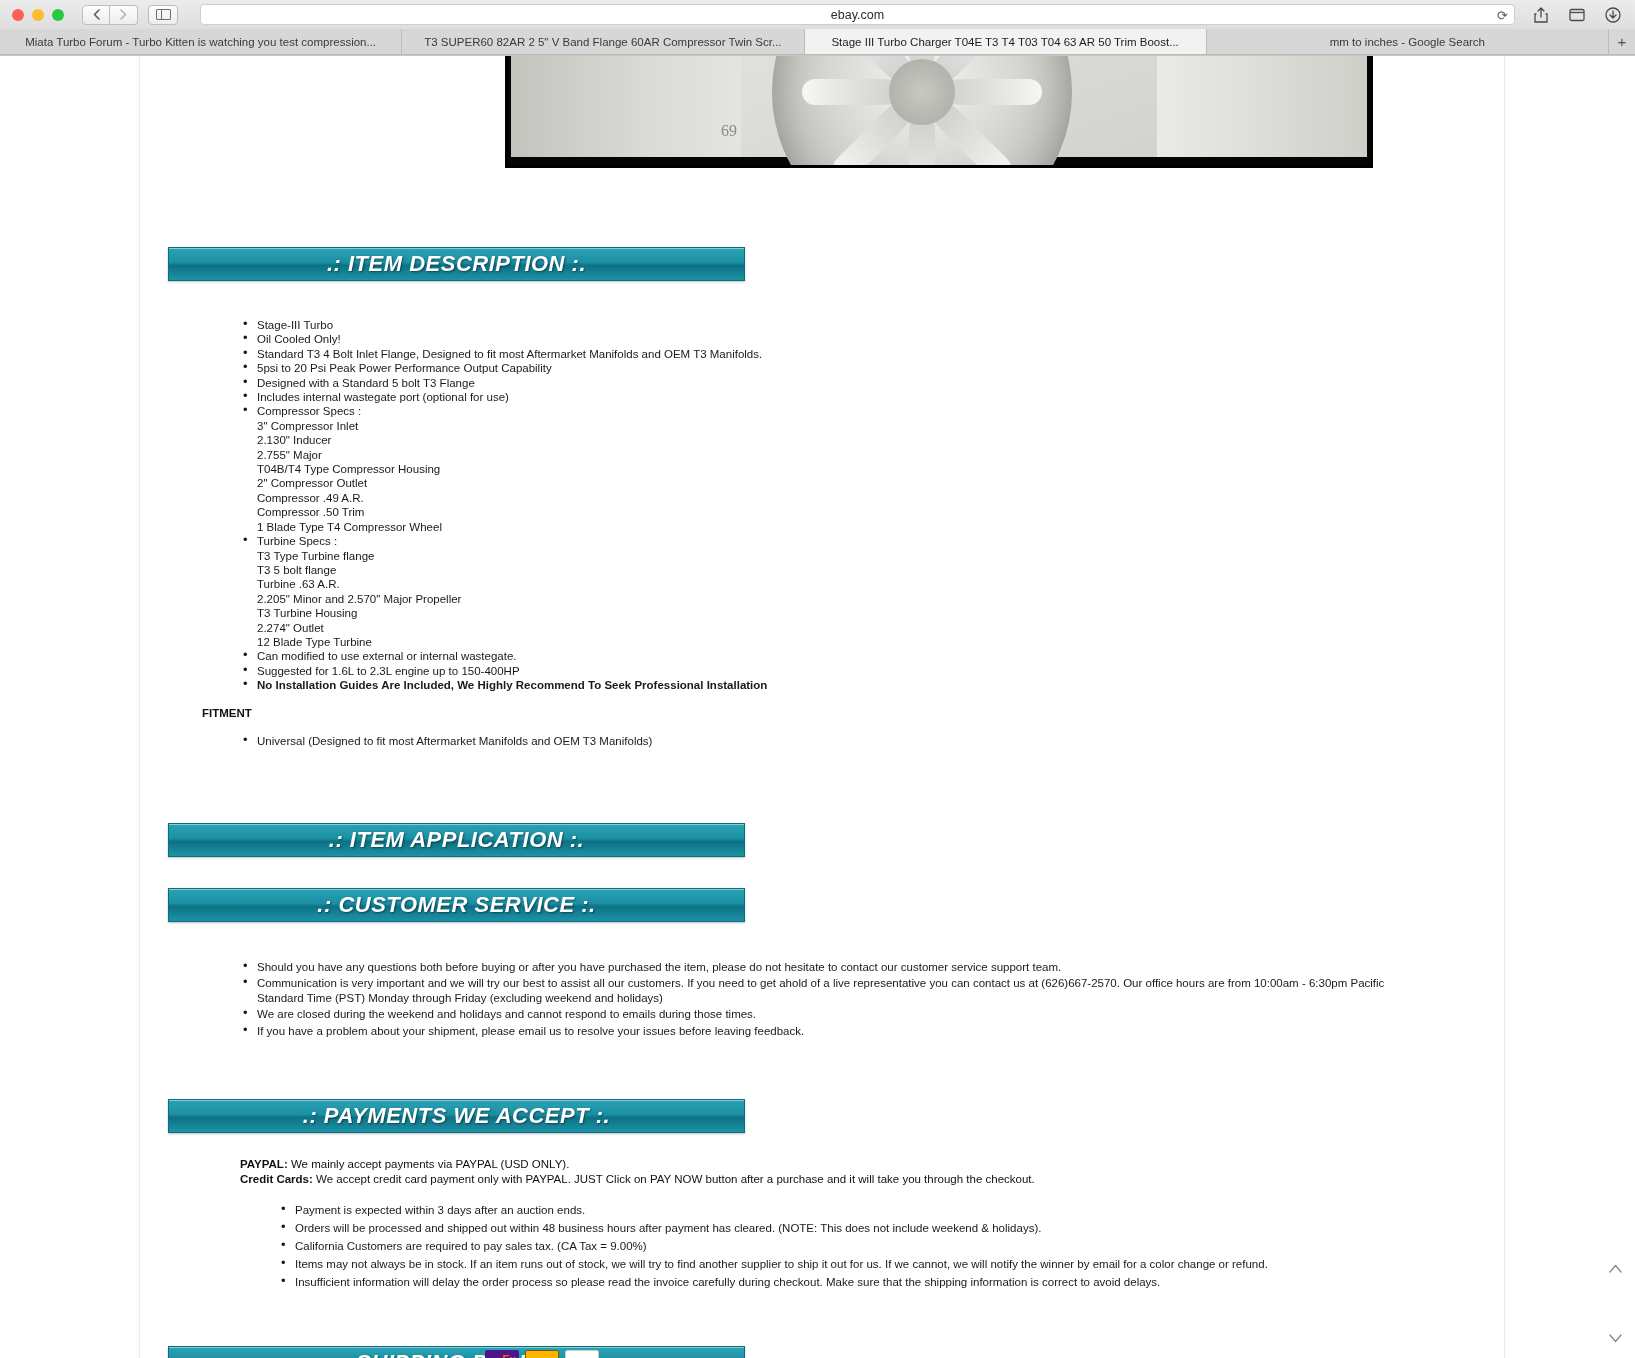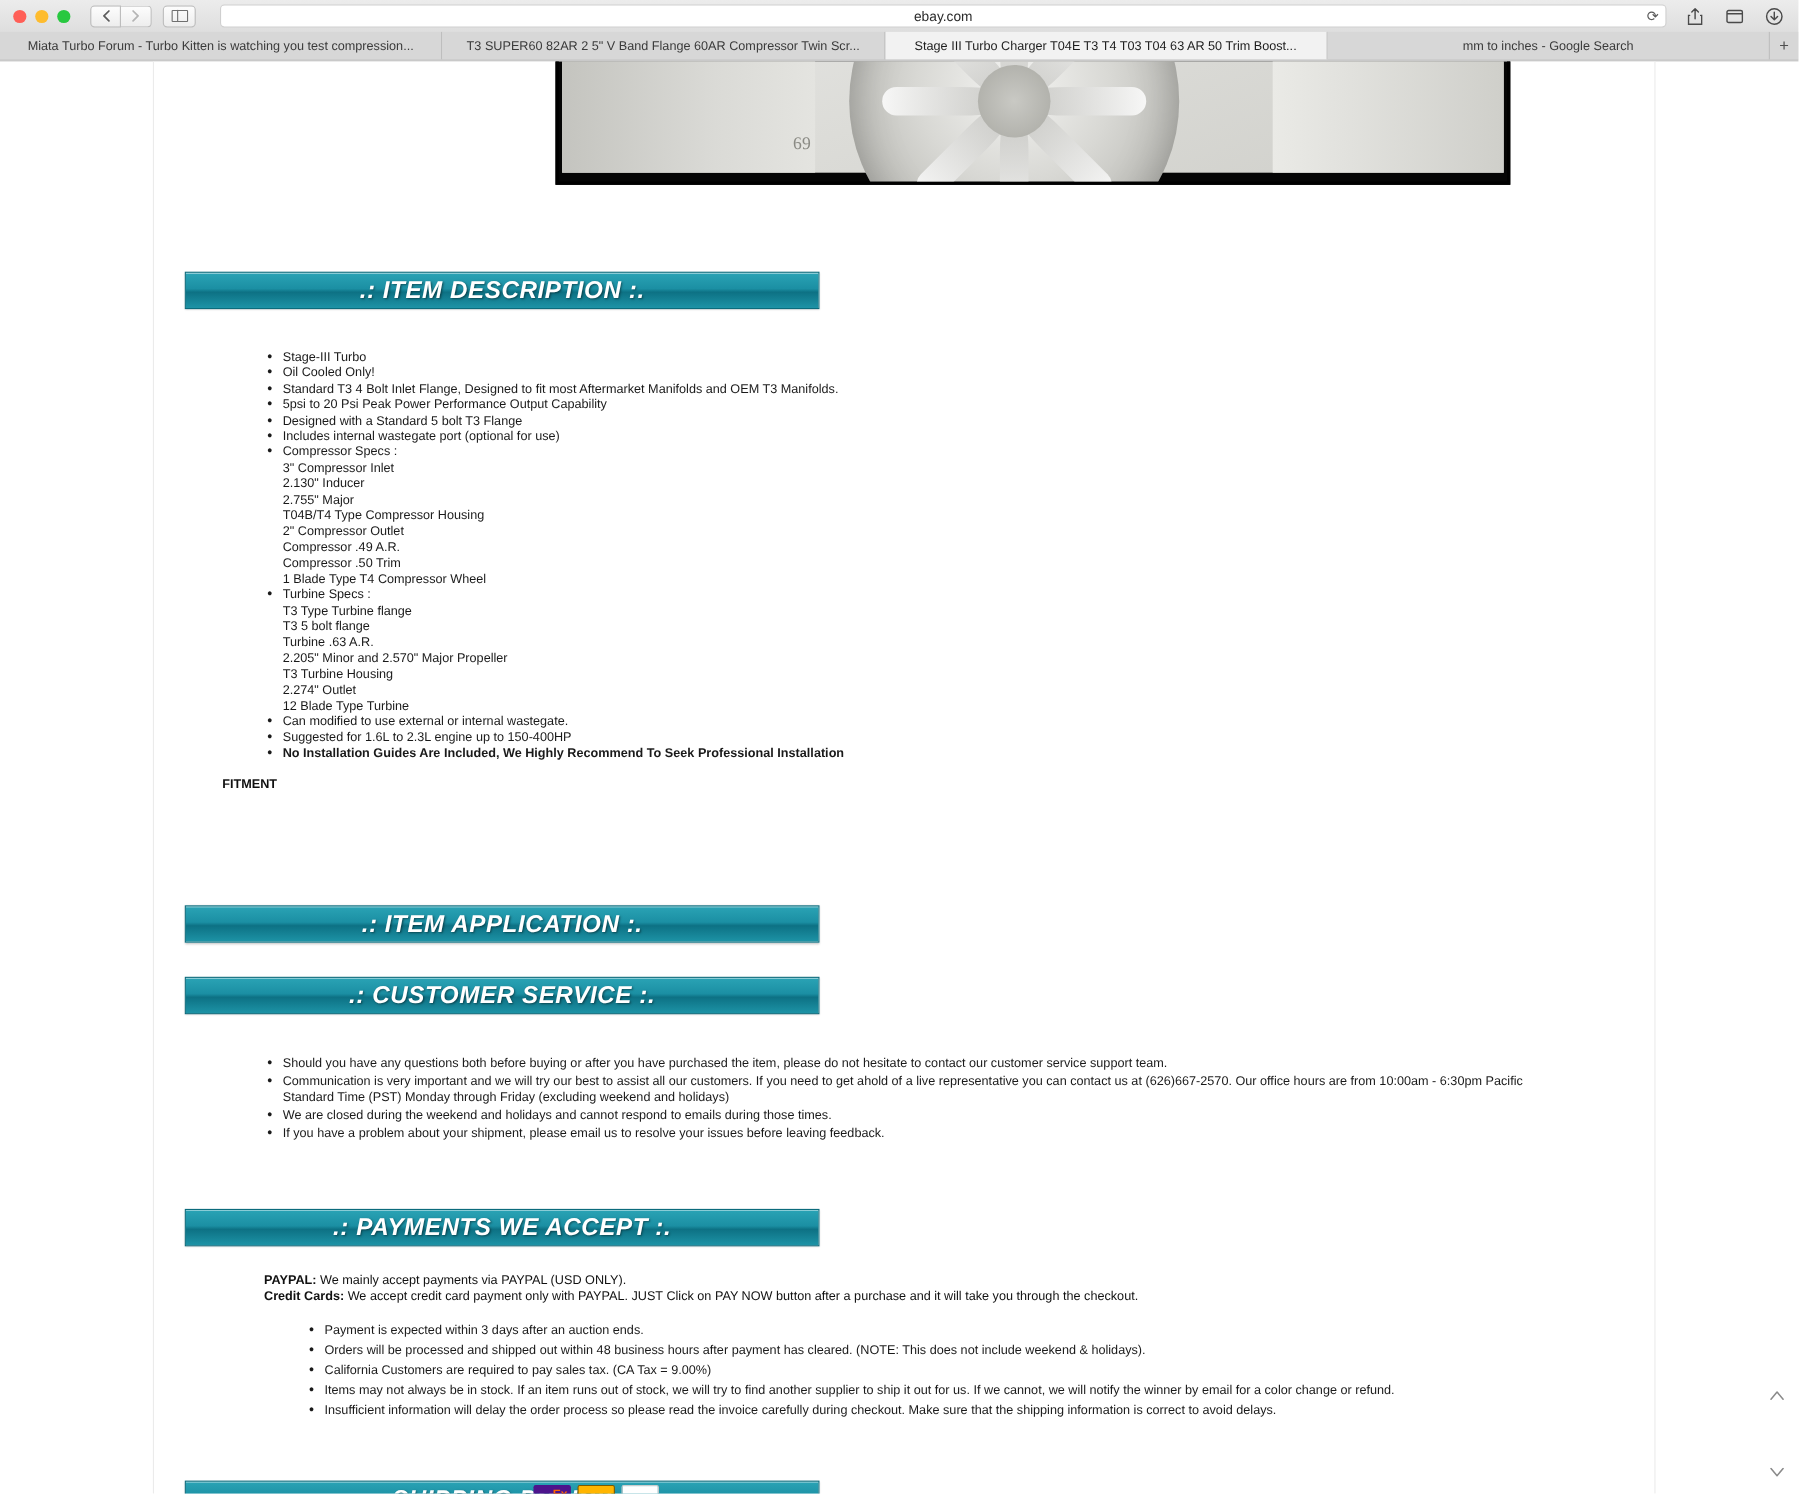--- a/index.html
+++ b/index.html
@@ -427,20 +427,23 @@
           <div>2.274" Outlet</div>
           <div>12 Blade Type Turbine</div>
         </div>
       </li>
       <li><span>Can modified to use external or internal wastegate.</span></li>
       <li><span>Suggested for 1.6L to 2.3L engine up to 150-400HP</span></li>
       <li><span class="bold">No Installation Guides Are Included, We Highly Recommend To Seek Professional Installation</span></li>
     </ul>
 
     <div class="block" id="fitment-label">FITMENT</div>
+    <ul class="bullets block" id="fitment-list">
+      <li><span>Universal (Designed to fit most Aftermarket Manifolds and OEM T3 Manifolds)</span></li>
+    </ul>
 
     <div class="banner" id="banner-app">
       <span class="banner-text">.: ITEM APPLICATION :.</span>
     </div>
 
     <div class="banner" id="banner-cs">
       <span class="banner-text">.: CUSTOMER SERVICE :.</span>
     </div>
 
     <ul class="bullets block" id="cs-list">

